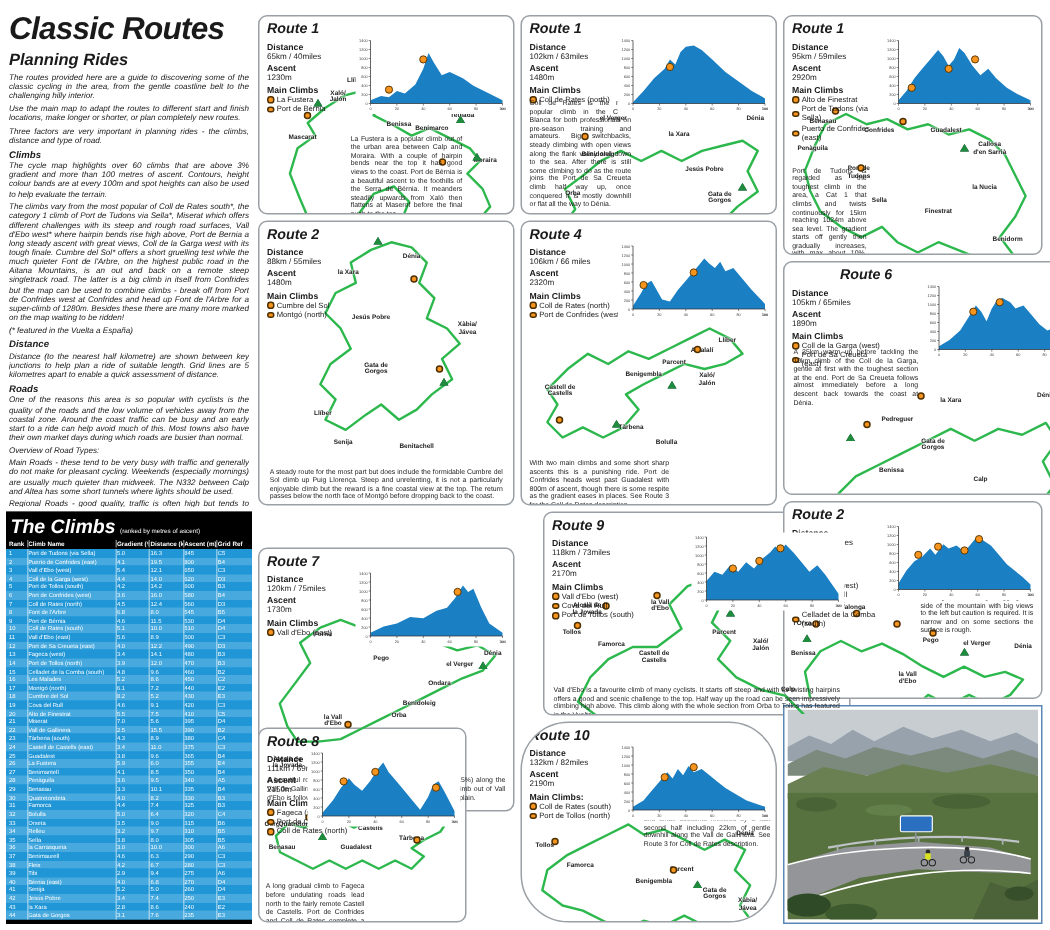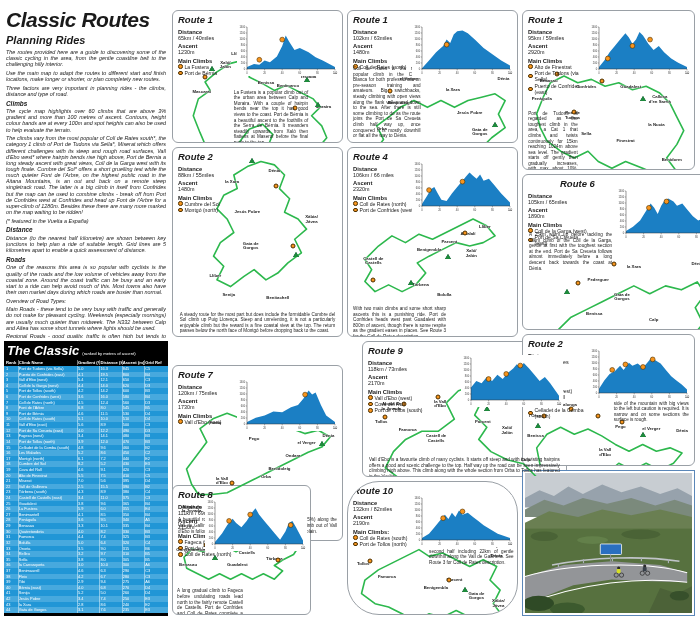--- a/index.html
+++ b/index.html
@@ -80,21 +80,21 @@
         <h3 class="lh">Roads</h3>
         <p class="lp">One of the reasons this area is so popular with cyclists is the quality of the roads and the low volume of vehicles away from the coastal zone. Around the coast traffic can be busy and an early start to a ride can help avoid much of this. Most towns also have their own market days during which roads are busier than normal.</p>
         <p class="lp">Overview of Road Types:</p>
         <p class="lp">Main Roads - these tend to be very busy with traffic and generally do not make for pleasant cycling. Weekends (especially mornings) are usually much quieter than midweek. The N332 between Calp and Altea has some short tunnels where lights should be used.</p>
         <p class="lp">Regional Roads - good quality, traffic is often high but tends to quieten away from the towns.</p>
       </div>
   </aside>
 
   <section id="climbs-table">
     <div class="ct-head">
-      <span class="ct-title">The Classic</span>
+      <span class="ct-title">The Climbs</span>
       <span class="ct-sub">(ranked by metres of ascent)</span>
     </div>
     <div class="ct-cols" id="ct-cols">
         <span>Rank</span>
         <span>Climb Name</span>
         <span>Gradient (%)</span>
         <span>Distance (km)</span>
         <span>Ascent (m)</span>
         <span>Grid Ref</span>
       </div>

